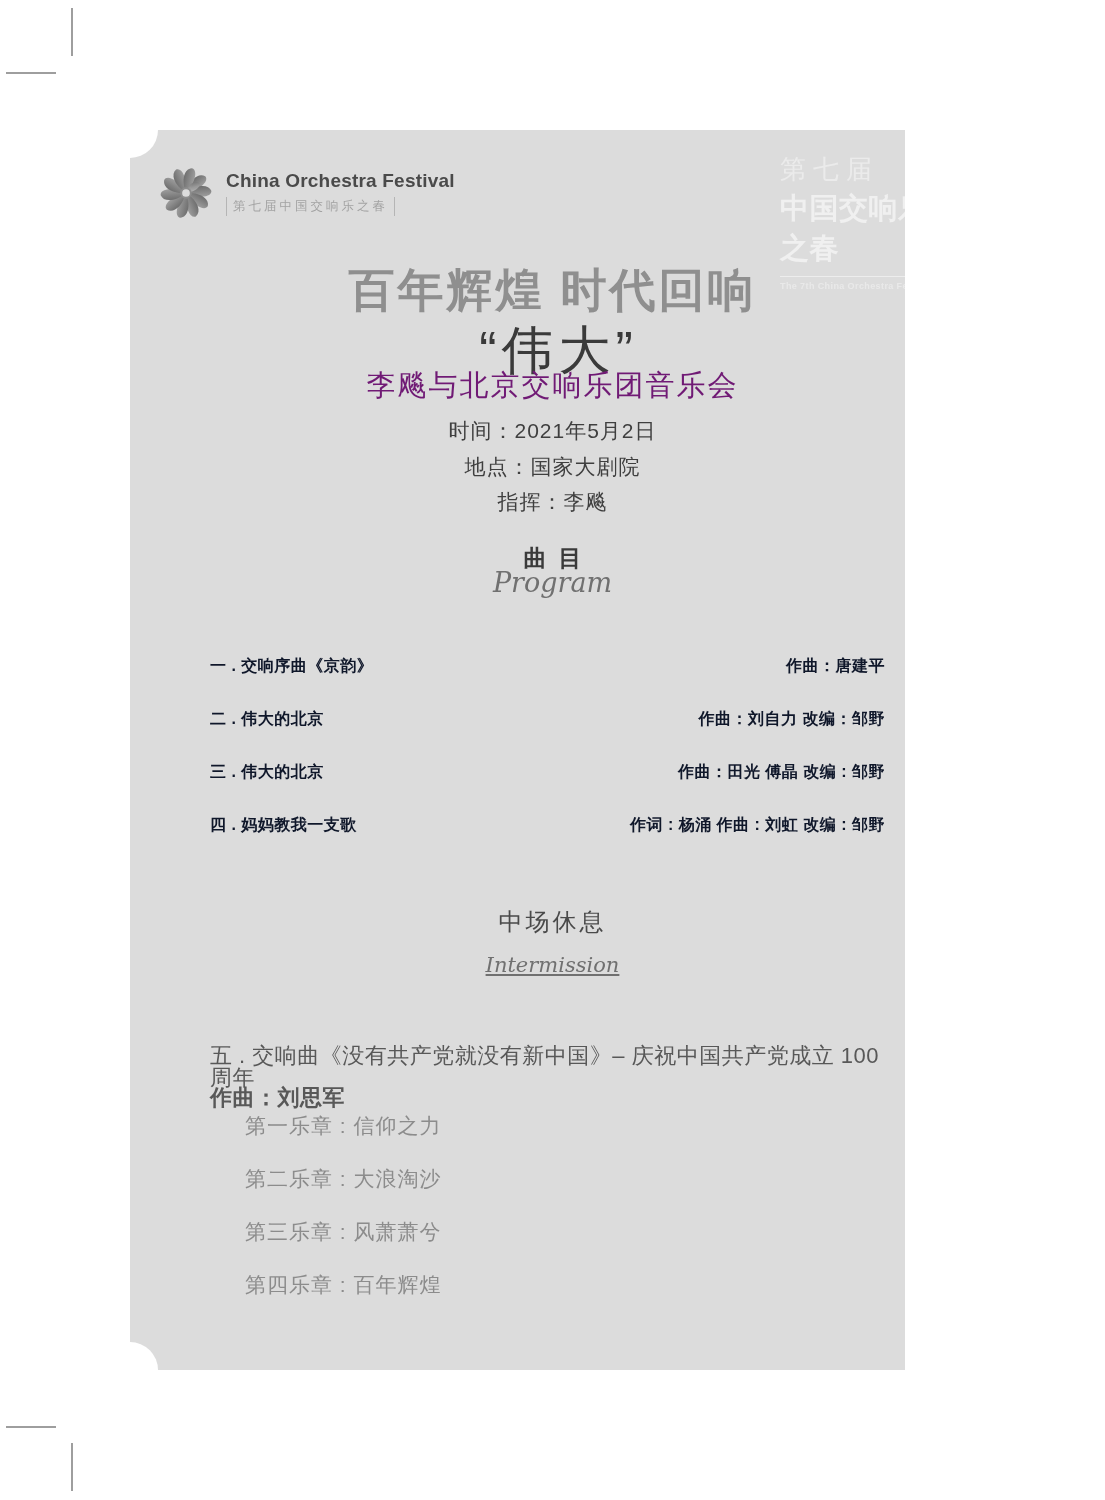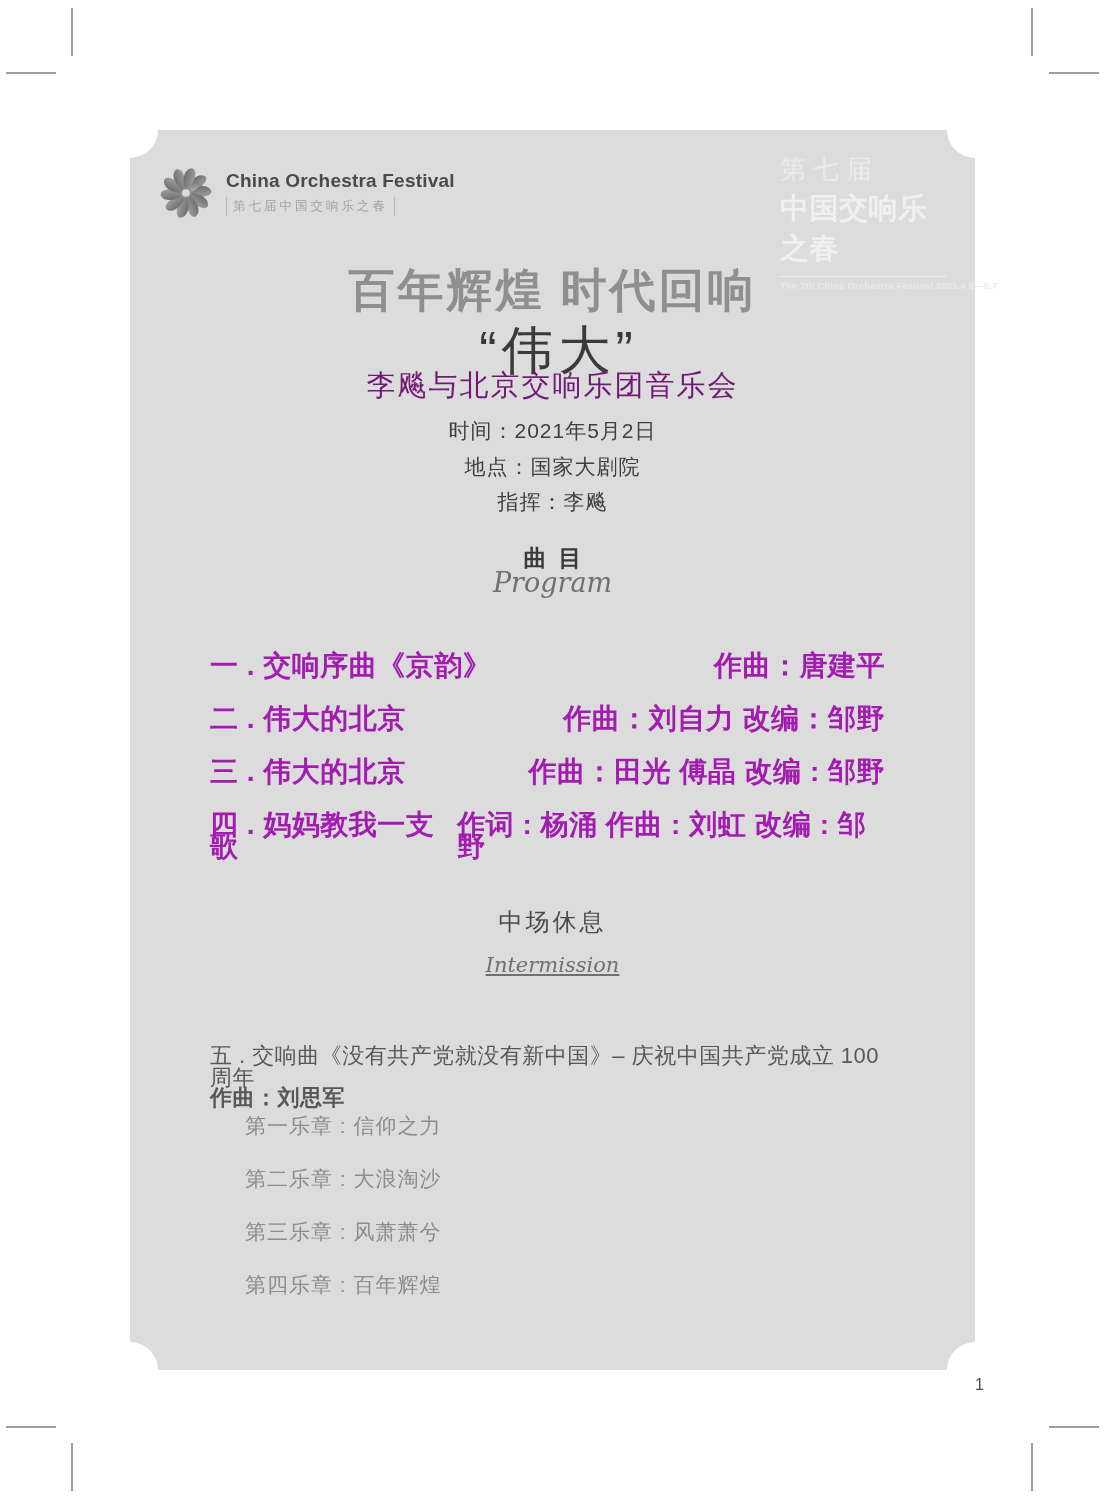--- a/index.html
+++ b/index.html
@@ -1,18 +1,18 @@
 <!DOCTYPE html>
 <html><head>
 <meta charset="utf-8">
 <style>
   * { margin:0; padding:0; box-sizing:border-box; }
   html,body { width:1105px; height:1500px; background:#ffffff;
     font-family:"Liberation Sans", sans-serif; }
-  .page { position:relative; width:1105px; height:1500px; overflow:hidden; }
+  .page { position:relative; width:905px; height:1500px; overflow:hidden; }
 
   
   .crop { position:absolute; background:#9e9e9e; }
   .crop.v { width:2px; height:48px; }
   .crop.h { width:50px; height:2px; }
   .crop.tl-v { left:71px; top:8px; }    .crop.tl-h { left:6px; top:72px; }
   .crop.tr-v { left:1031px; top:8px; }  .crop.tr-h { left:1049px; top:72px; }
   .crop.bl-v { left:71px; top:1443px; } .crop.bl-h { left:6px; top:1426px; }
   .crop.br-v { left:1031px; top:1443px; } .crop.br-h { left:1049px; top:1426px; }
 
@@ -48,21 +48,21 @@
   .info { font-size:21px; color:#3f3f3f; letter-spacing:1px; }
   .info.time { top:287px; } .info.venue { top:323px; } .info.conductor { top:358px; }
 
   .sec-cn { font-size:23px; font-weight:700; letter-spacing:12px; text-indent:12px; color:#3a3a3a; }
   .script { font-family:"DejaVu Serif", serif; font-style:italic; color:#707070; }
   .qumu { top:413px; }
   .program-en { top:437px; font-size:27px; }
 
   .items { position:absolute; left:80px; right:90px; top:525px; }
   .item-row { display:flex; justify-content:space-between; align-items:flex-start;
-    font-size:28px; font-weight:700; color:#a21caf; line-height:22px; margin-bottom:31px; }
+    font-size:16px; font-weight:700; color:#0f172a; line-height:22px; margin-bottom:31px; }
   .item-title { letter-spacing:0.5px; }
   .item-credits { letter-spacing:0.5px; }
 
   .intermission { top:776px; }
   .inter-cn { font-size:24px; letter-spacing:3px; color:#4a4a4a; }
   .inter-en { font-size:21px; margin-top:15px;text-decoration:underline; }
 
   .item5 { position:absolute; left:80px; right:90px; top:884px; font-size:22px;
     font-weight:400; color:#585858; line-height:22px; letter-spacing:0.5px;margin-top:31px; }
   .item5-credits { position:absolute; left:80px; right:90px; top:953px; font-size:22px;

